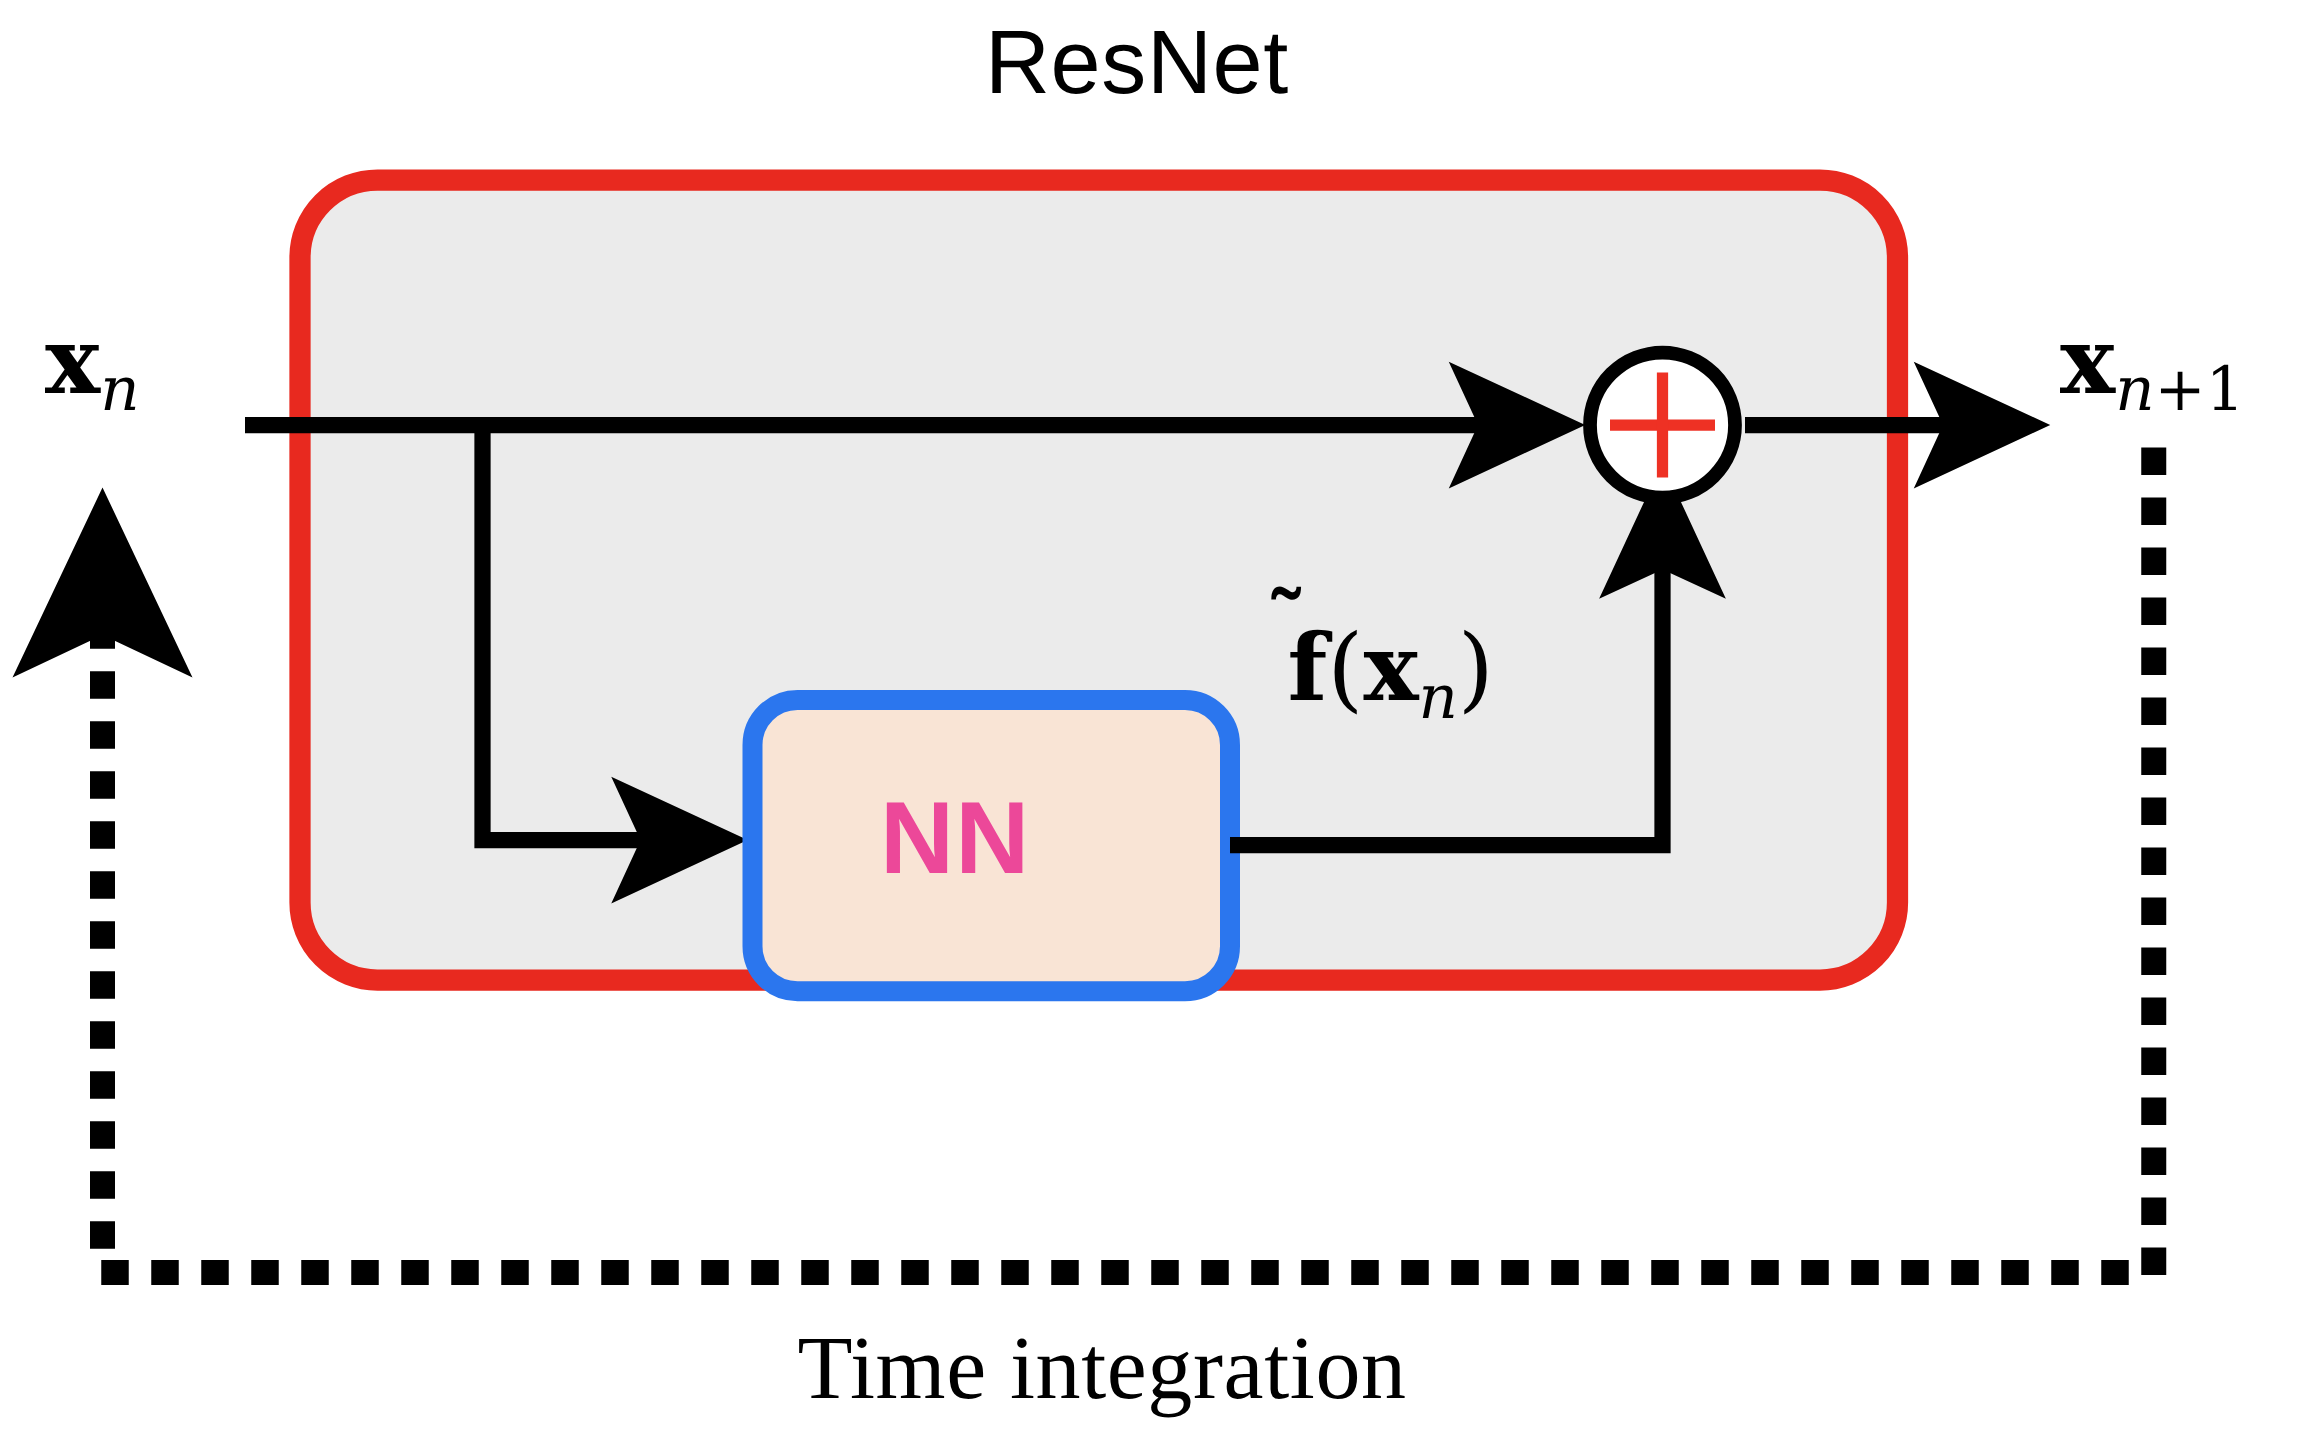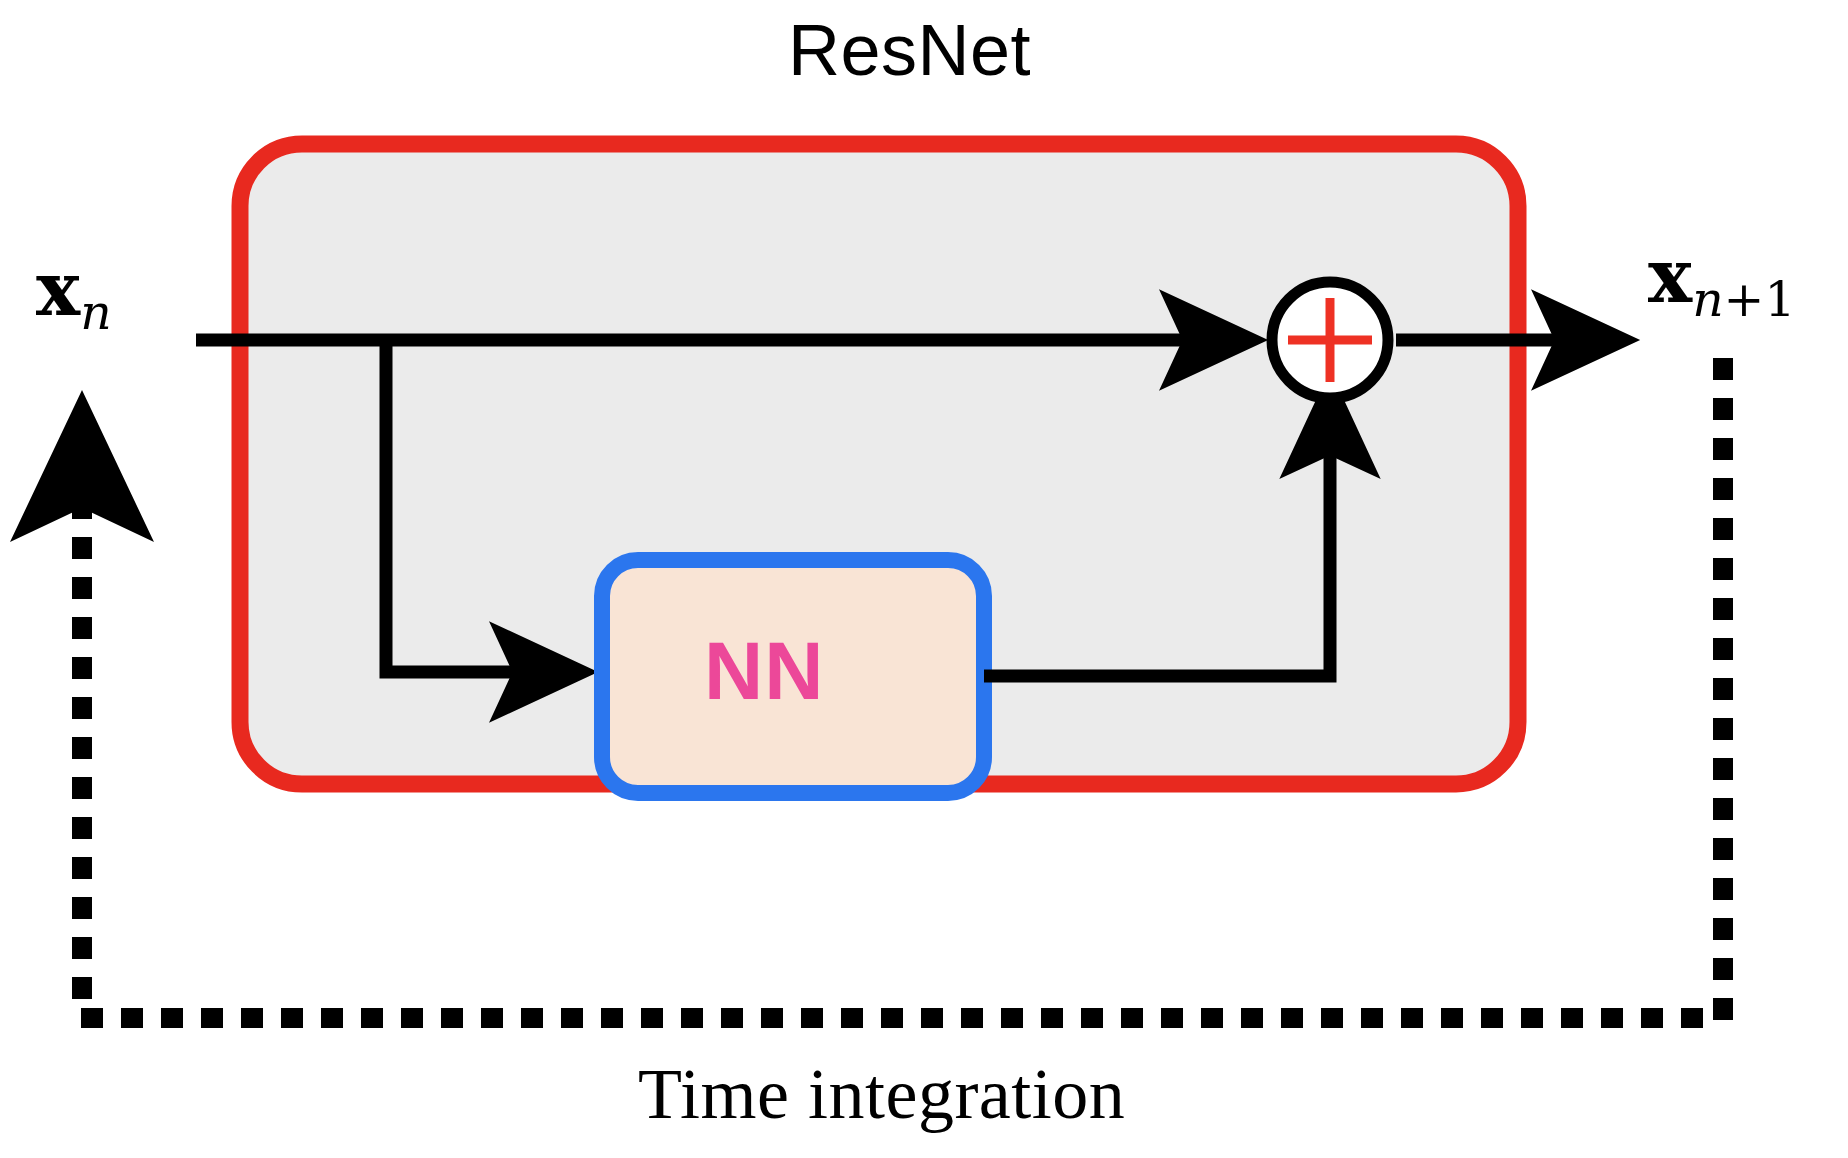--- a/index.html
+++ b/index.html
@@ -121,20 +121,21 @@
 
     <line x1="1396" y1="340" x2="1622" y2="340" stroke="#000000" stroke-width="13" marker-end="url(#arrowhead)"></line>
 
     <path d="M 1723 368 L 1723 1018 L 82 1018 L 82 418" fill="none" stroke="#000000" stroke-width="20" stroke-dasharray="2 38" stroke-linecap="square" marker-end="url(#arrowhead-big)"></path>
   </svg>
 
   <div class="lbl title-lbl" style="left:788px; top:14px;">ResNet</div>
 
   <div class="lbl math" style="left:36px; top:252px;"><span class="vec">x</span><span class="sub">n</span></div>
 
-  <div class="lbl math" style="left:1648px; top:239px;"><span class="vec">x</span><span class="sub">n</span><span class="op">+</span><span class="op">1</span></div>
+  <div class="lbl math" style="left:1648px; top:252px;"><span class="vec">x</span><span class="sub">n</span><span class="op">+</span><span class="op">1</span></div>
 
   <div class="nn-text" style="left:704px; top:624px;">NN</div>
 
+  <div class="lbl math" style="left:1030px; top:498px;"><span class="ftilde"><span class="tl">̃</span><span class="vec">f</span></span><span class="paren">(</span><span class="vec">x</span><span class="sub">n</span><span class="paren">)</span></div>
 
   <div class="lbl caption-lbl" style="left:638px; top:1058px;">Time integration</div>
 
 </div>
 
 </body></html>

